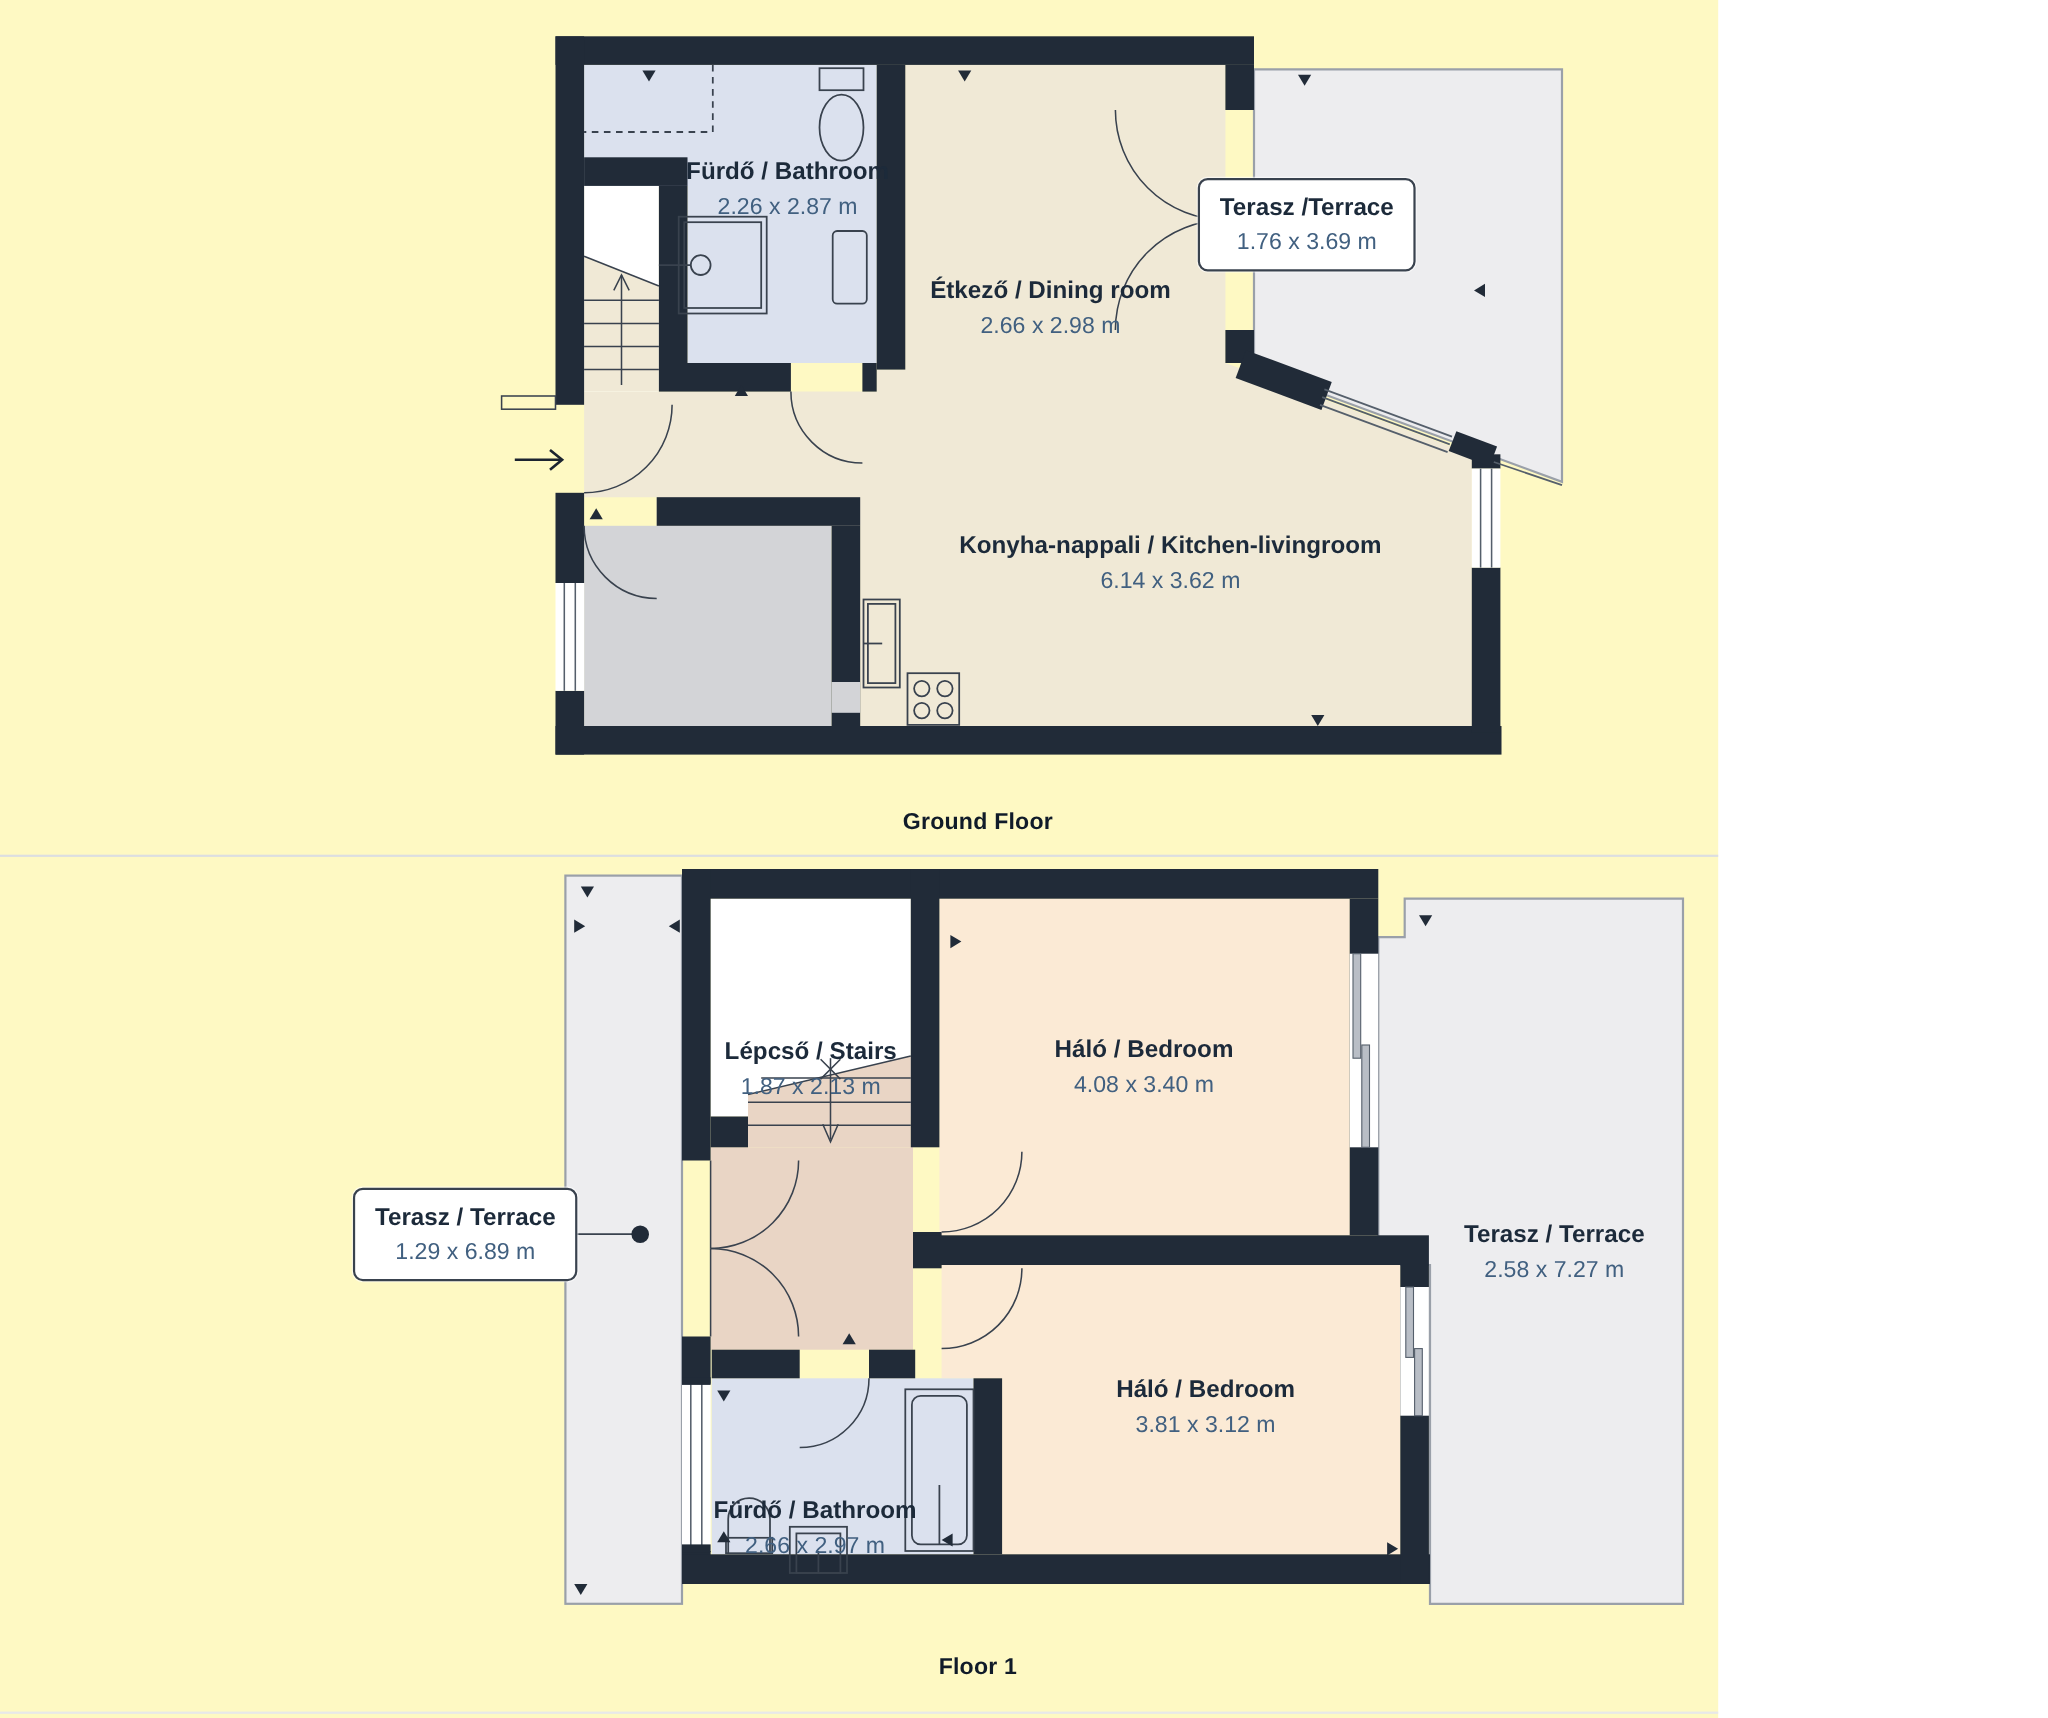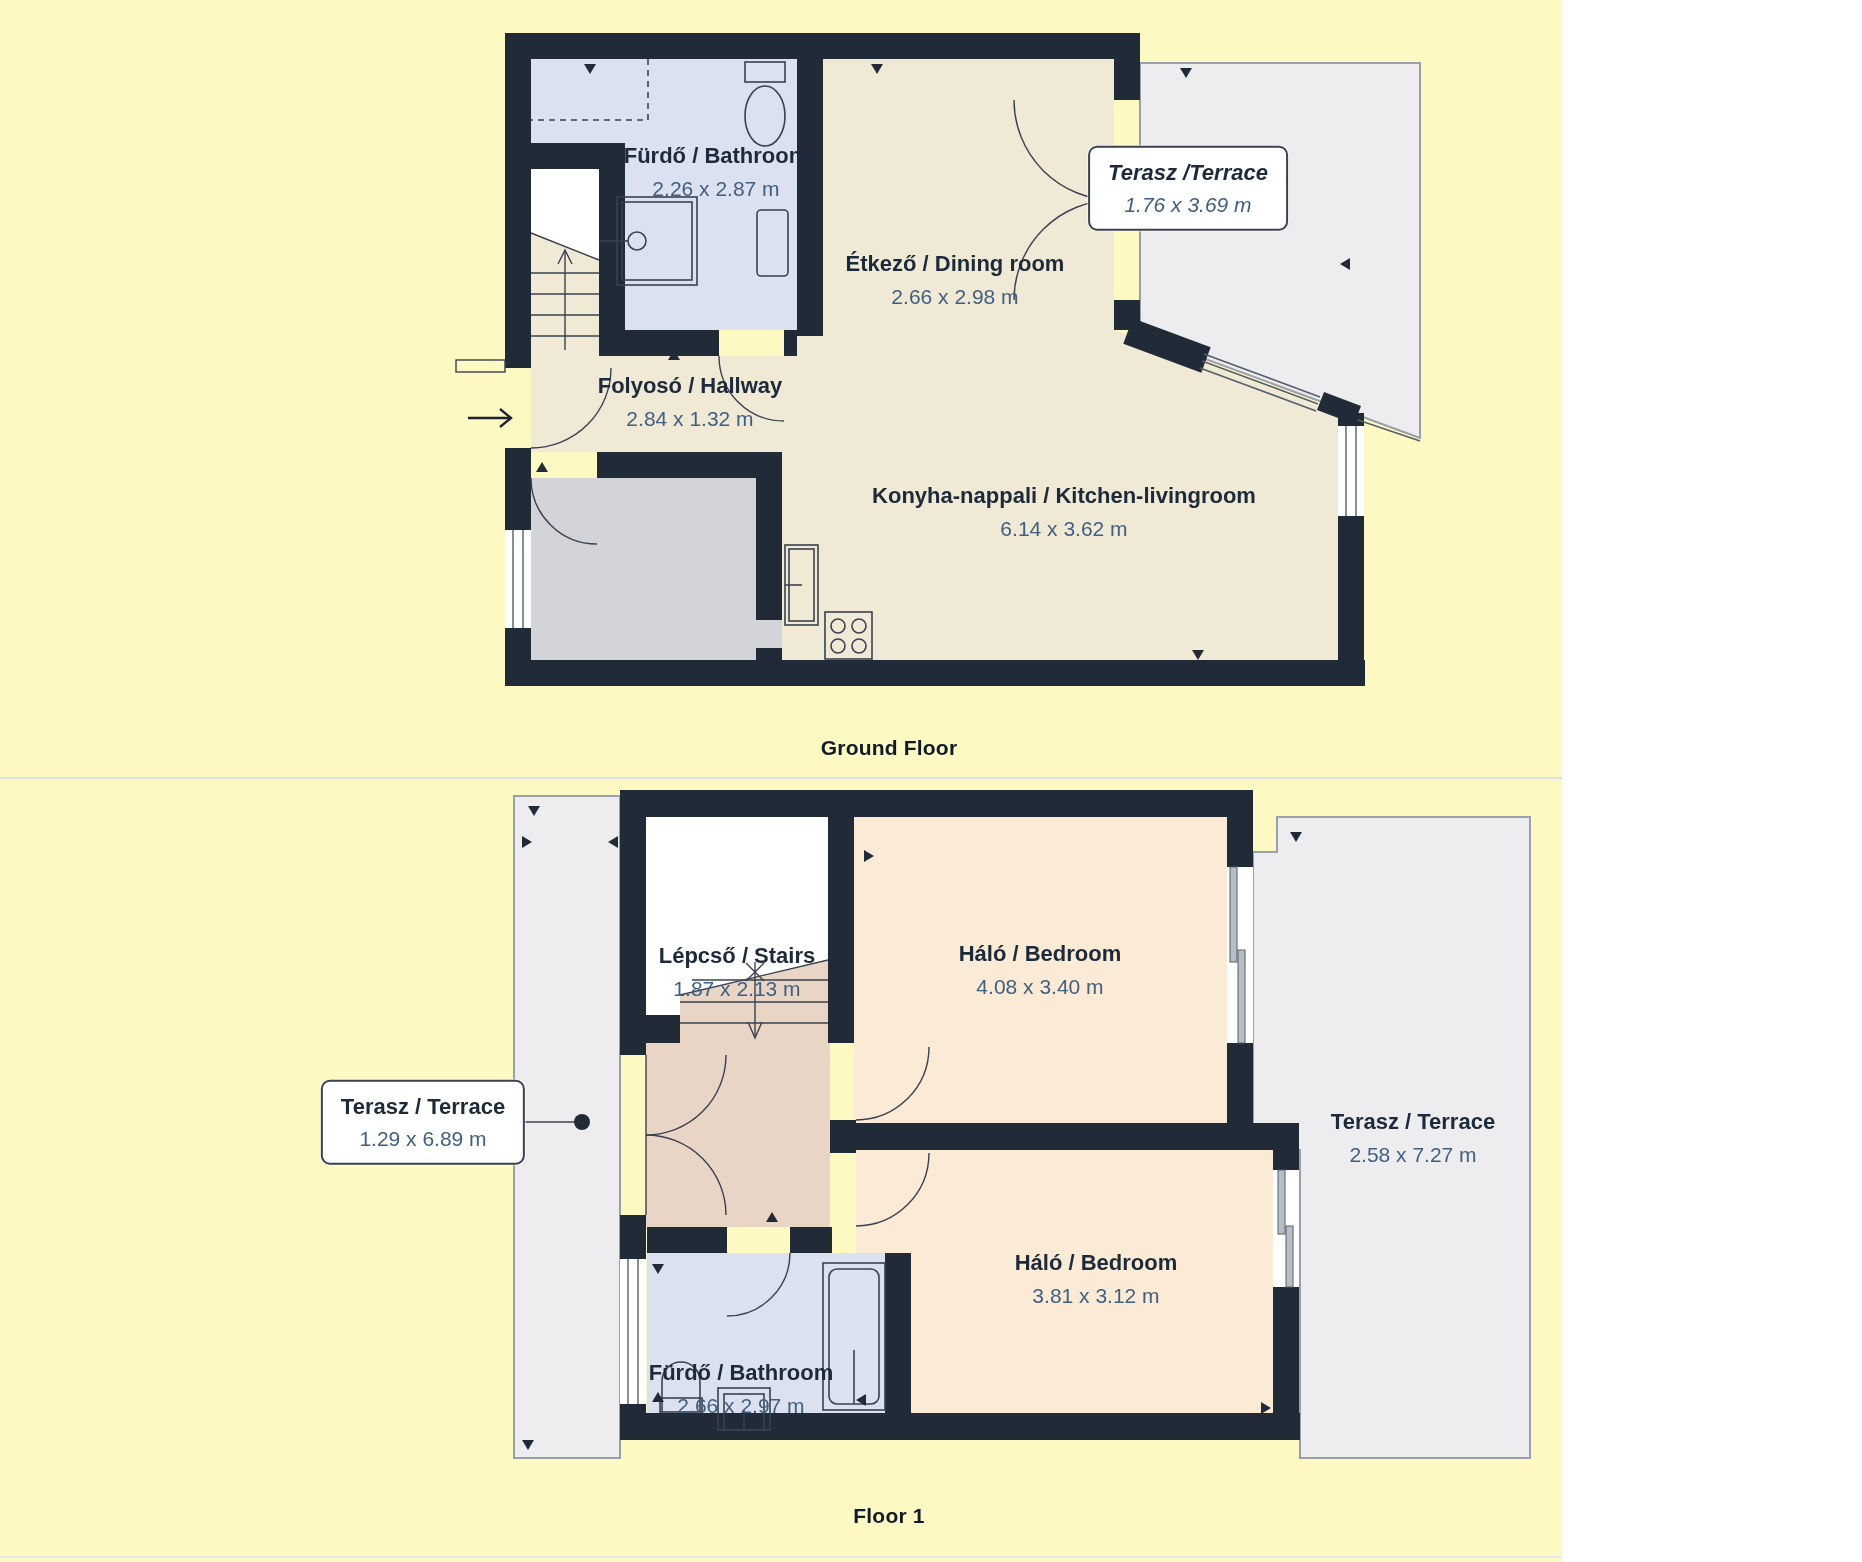--- a/index.html
+++ b/index.html
@@ -135,31 +135,27 @@
         <path d="M96,444 h12 l-6,-10 Z"></path>
       <path d="M910,230 v12 l-10,-6 Z"></path>
         <path d="M740,40 h12 l-6,10 Z"></path>
     </g>
   </svg>
 
   <div class="room-label" style="left:716px;top:172px;">
     <div class="room-name">Fürdő / Bathroom</div>
     <div class="room-dims">2.26 x 2.87 m</div>
   </div>
-  <div class="label-box" style="left:1188px;top:188px;font-style:italic;">
+  <div class="label-box" style="left:1188px;top:204px;">
     <div class="room-name">Terasz /Terrace</div>
     <div class="room-dims">1.76 x 3.69 m</div>
   </div>
   <div class="room-label" style="left:955px;top:280px;">
     <div class="room-name">Étkező / Dining room</div>
     <div class="room-dims">2.66 x 2.98 m</div>
-  </div>
-  <div class="room-label" style="left:690px;top:402px;">
-    <div class="room-name">Folyosó / Hallway</div>
-    <div class="room-dims">2.84 x 1.32 m</div>
   </div>
   <div class="room-label" style="left:1064px;top:512px;">
     <div class="room-name">Konyha-nappali / Kitchen-livingroom</div>
     <div class="room-dims">6.14 x 3.62 m</div>
   </div>
 
   <div class="caption" style="left:889px;top:748px;">Ground Floor</div>
   <div class="divider" style="top:777px;"></div>
 
   <svg style="left:300px;top:790px;" width="1280" height="700" viewBox="0 0 1280 700">

